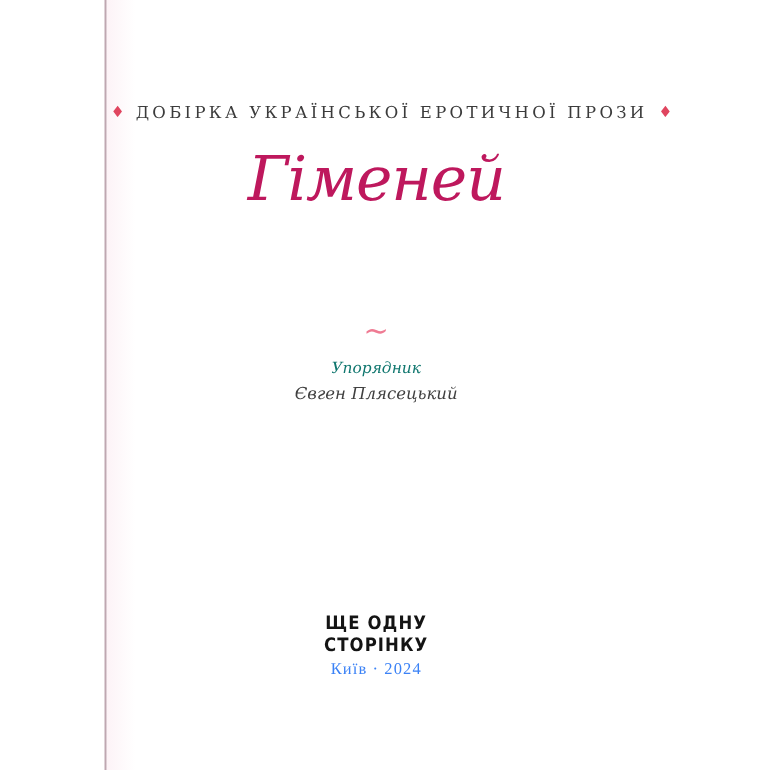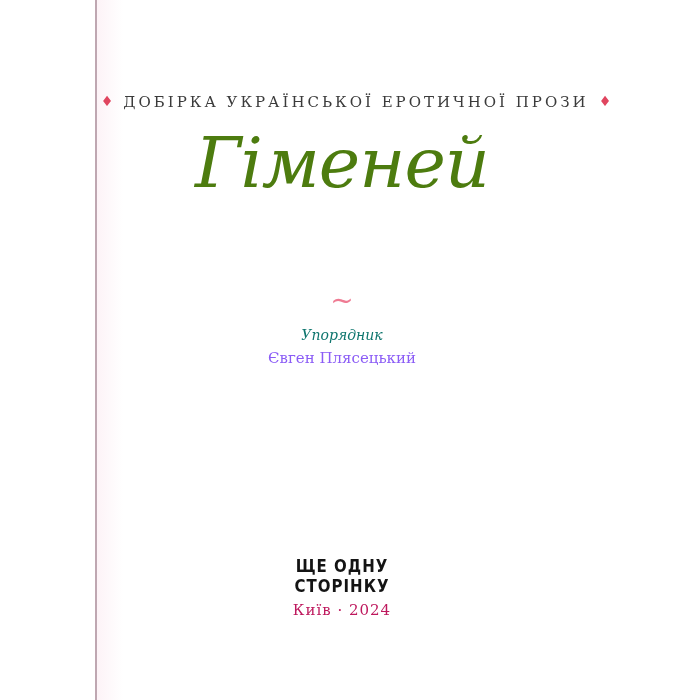--- a/index.html
+++ b/index.html
@@ -54,24 +54,24 @@
   }
   .diamond.left  { margin-right: 10px; }
   .diamond.right { margin-left: 10px; }
 
   .book-title {
     position: absolute;
     left: 0; right: 0;
     top: 126px;
     font-style: italic;
     font-weight: normal;
-    font-size: 70px;
+    font-size: 56px;
     line-height: 75px;
     letter-spacing: -1px;
-    color: #4d7c0f;
+    color: #be185d;
   }
 
   .squiggle {
     position: absolute;
     left: 0; right: 0;
     top: 284px;
     font-style: italic;
     font-size: 28px;
     color: #ef7b93;
   }
@@ -81,22 +81,23 @@
     left: 0; right: 0;
     top: 327px;
     font-style: italic;
     font-size: 14px;
     color: #0f766e;
   }
   .compiler-name {
     position: absolute;
     left: 0; right: 0;
     top: 349px;
+    font-style: italic;
     font-size: 15px;
-    color: #8b5cf6;
+    color: #404040;
   }
 
   .publisher-logo {
     position: absolute;
     left: 0; right: 0;
     top: 558px;
     font-family: "DejaVu Sans", "Liberation Sans", sans-serif;
     font-weight: bold;
     font-size: 15px;
     line-height: 18px;
@@ -104,21 +105,22 @@
     color: #141414;
     transform: scaleY(1.12);
   }
 
   .imprint {
     position: absolute;
     left: 0; right: 0;
     top: 601px;
     font-size: 15px;
     letter-spacing: 1px;
-    color: #be185d;
+    color: #3b82f6;
+    font-family: Liberation Serif, serif;
   }
 </style>
 </head>
 <body>
 
 <div class="edge-line"></div>
 <div class="edge-sheen"></div>
 
 <div class="content">
 

